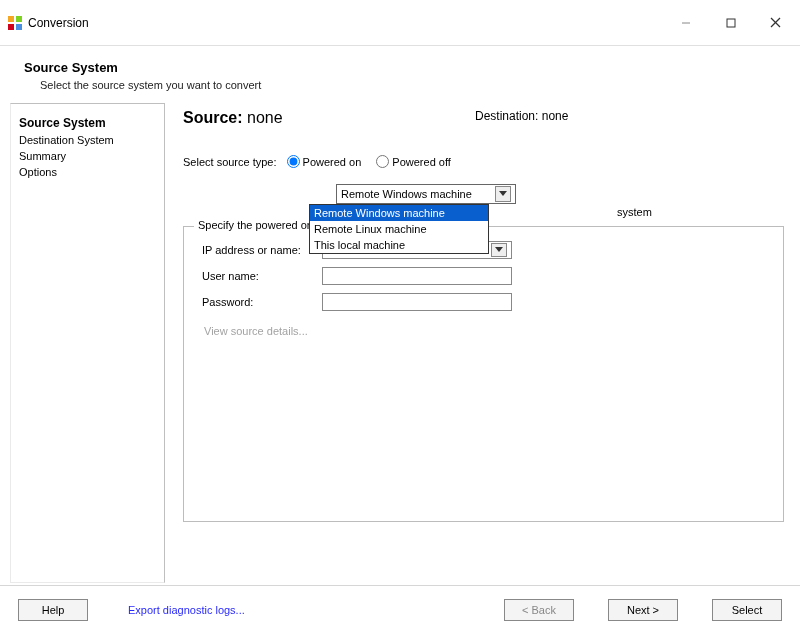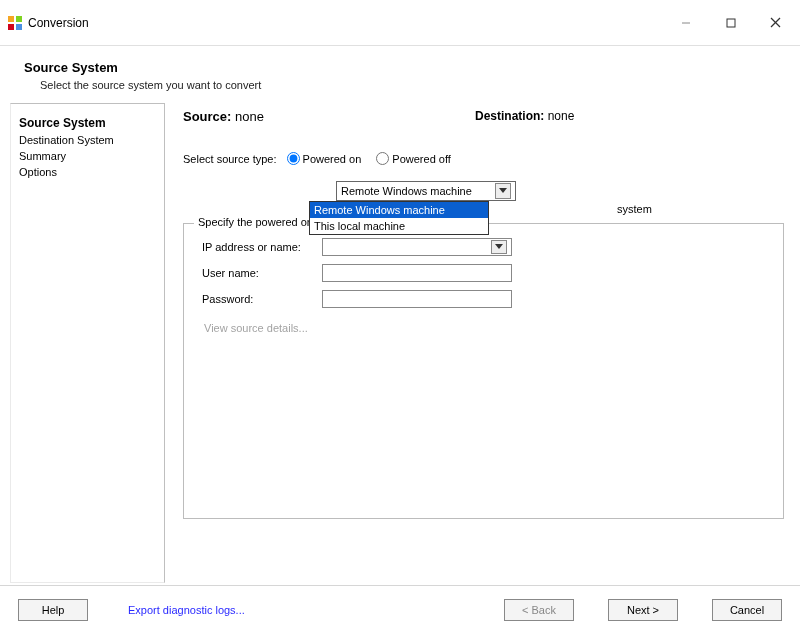--- a/index.html
+++ b/index.html
@@ -19,24 +19,24 @@
 .header .heading { font-weight: bold; font-size: 13px; margin-bottom: 4px; }
 .header .subheading { font-size: 11px; margin-left: 16px; color:#222; }
 
 .body { display:flex; padding: 0 10px; height: 480px; }
 .sidebar { width: 155px; border-right: 1px solid #bfbfbf; border-top: 1px solid #bfbfbf; border-left: 1px solid #eaeaea; border-bottom: 1px solid #eaeaea; padding: 10px 8px; background:#fff; }
 .sidebar .nav-item { font-size: 11px; padding: 2px 0; cursor: pointer; }
 .sidebar .nav-item.active { font-weight: bold; font-size: 12px; }
 
 .main { flex:1; padding: 6px 0 0 18px; position: relative; }
 .row { display:flex; align-items:center; margin-bottom: 16px; }
-.infoline { font-size: 13px; }
+.infoline { font-size: 16px; }
 .infoline .lab { font-weight: bold; }
 .dest { position:absolute; left: 310px; top: 6px; font-size:12px; }
-.dest .lab { font-weight: bold; }
+.dest .lab { font-weight: normal; }
 
 .select-type { margin-top: 28px; }
 .select-type .lbl { font-size: 11px; margin-right: 10px; }
 .radiogrp label { font-size: 11px; margin-right: 12px; }
 .radiogrp input { vertical-align: -2px; margin-right: 3px; }
 
 .combo-wrap { position: relative; margin-left: 126px; margin-top: 8px; padding-left: 27px; }
 .combo { width: 180px; height: 20px; border: 1px solid #666; background:#fff; display:flex; align-items:center; font-size:11px; padding: 0 4px; cursor:pointer; }
 .combo .chev { margin-left:auto; width:16px; height:16px; background:#eee; border:1px solid #888; display:flex; align-items:center; justify-content:center; }
 .dropdown { position:absolute; top:20px; left:0; width:180px; border:1px solid #333; background:#fff; z-index:10; }
@@ -128,20 +128,21 @@
         <span>Remote Windows machine</span>
         <span class="chev">
           <svg width="8" height="6">
               <polygon points="0,0 8,0 4,5" fill="#333"></polygon>
             </svg>
         </span>
       </div>
       <span class="behind-text">system</span>
       <div class="dropdown">
         <div class="opt sel">Remote Windows machine</div>
+        <div class="opt">Remote Linux machine</div>
         <div class="opt">This local machine</div>
       </div>
     </div>
 
     <div class="fieldset">
       <div class="legend">Specify the powered on machine</div>
       <div class="frow">
         <div class="flabel">IP address or name:</div>
         <div class="fcombo">
           <span></span>
@@ -164,14 +165,14 @@
     </div>
   </div>
 </div>
 
 <div class="footer">
   <button class="btn">Help</button>
   <span class="link">Export diagnostic logs...</span>
   <div class="spacer"></div>
   <button class="btn disabled">&lt; Back</button>
   <button class="btn">Next &gt;</button>
-  <button class="btn cancel">Cancel</button>
+  <button class="btn cancel">Select</button>
 </div>
 
 </body></html>

